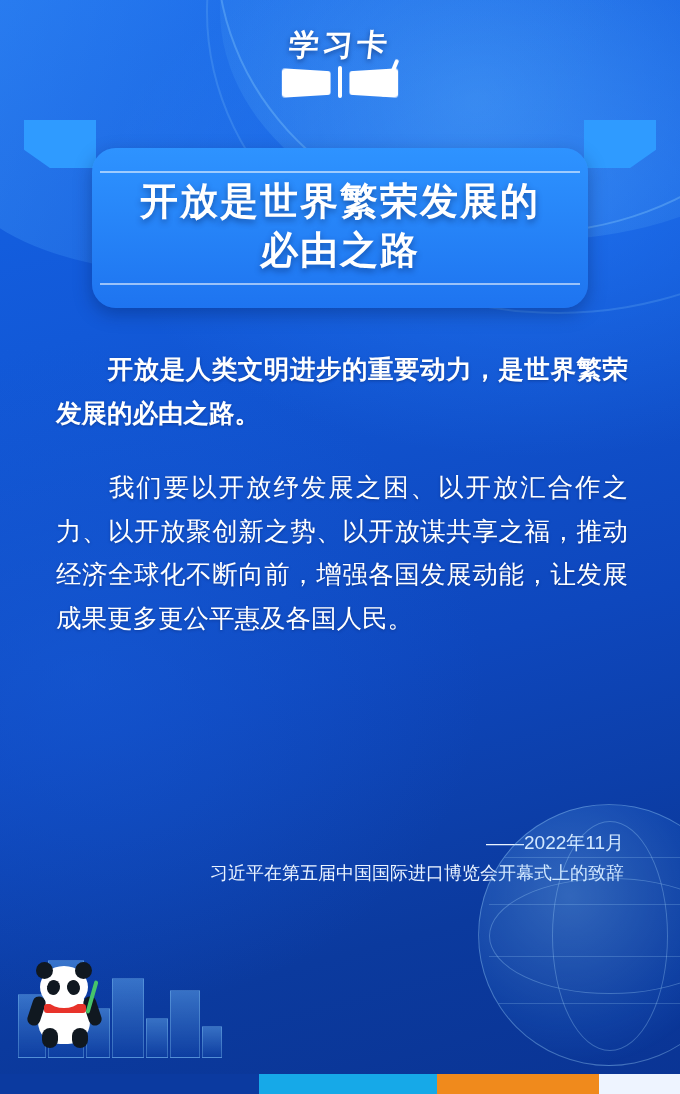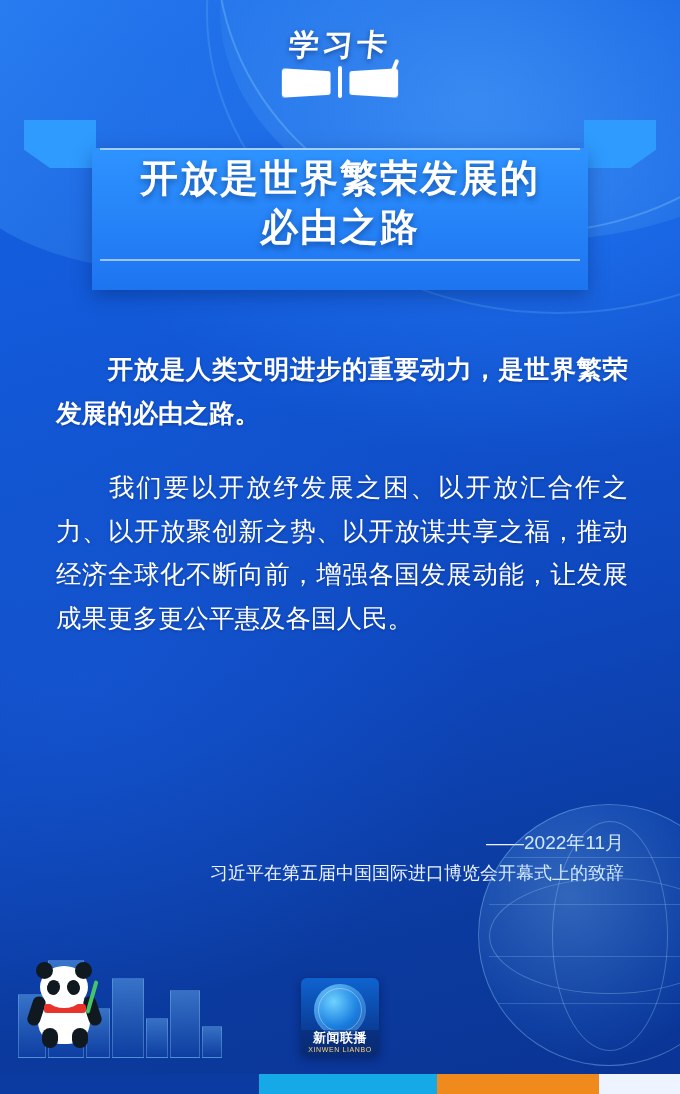--- a/index.html
+++ b/index.html
@@ -107,26 +107,27 @@
     top: 0;
     width: 72px; height: 48px;
     background: #2f9bff;
   }
   .ribbon-tail.left  { left: 24px;  clip-path: polygon(0 0, 100% 0, 100% 100%, 36% 100%, 0 62%); }
   .ribbon-tail.right { right: 24px; clip-path: polygon(0 0, 100% 0, 100% 62%, 64% 100%, 0 100%); }
 
   .ribbon {
     position: absolute;
     top: 28px; left: 92px; right: 92px;
-    height: 142px;
+    height: 160px;
     background: linear-gradient(180deg, #2e93ff 0%, #1e74f0 100%);
     box-shadow: 0 6px 18px rgba(3,25,80,0.35);
     display: flex;
-    align-items: flex-start;
+    align-items: center;
     justify-content: center;
+    border-radius: 24px;
   }
   .ribbon-inner {
     border-top: 2px solid rgba(255,255,255,0.55);
     border-bottom: 2px solid rgba(255,255,255,0.55);
     padding: 4px 12px 8px 12px;
     width: 92%;
     text-align: center;
   }
   .ribbon-title {
     color: #ffffff;
@@ -405,27 +406,20 @@
     <div class="arm r"></div>
     <div class="scarf"></div>
     <div class="bamboo"></div>
     <div class="head"></div>
     <div class="ear l"></div>
     <div class="ear r"></div>
     <div class="eye l"></div>
     <div class="eye r"></div>
   </div>
 
-  <div class="badge">
-    <div class="earth">
-        <div class="grid"></div>
-      </div>
-    <div class="label-cn">新闻联播</div>
-    <div class="label-en">XINWEN  LIANBO</div>
-  </div>
 
   <div class="bottom-bar">
     <div class="seg blue"></div>
     <div class="seg cyan"></div>
     <div class="seg orange"></div>
     <div class="seg white"></div>
   </div>
 
 </div>
 

